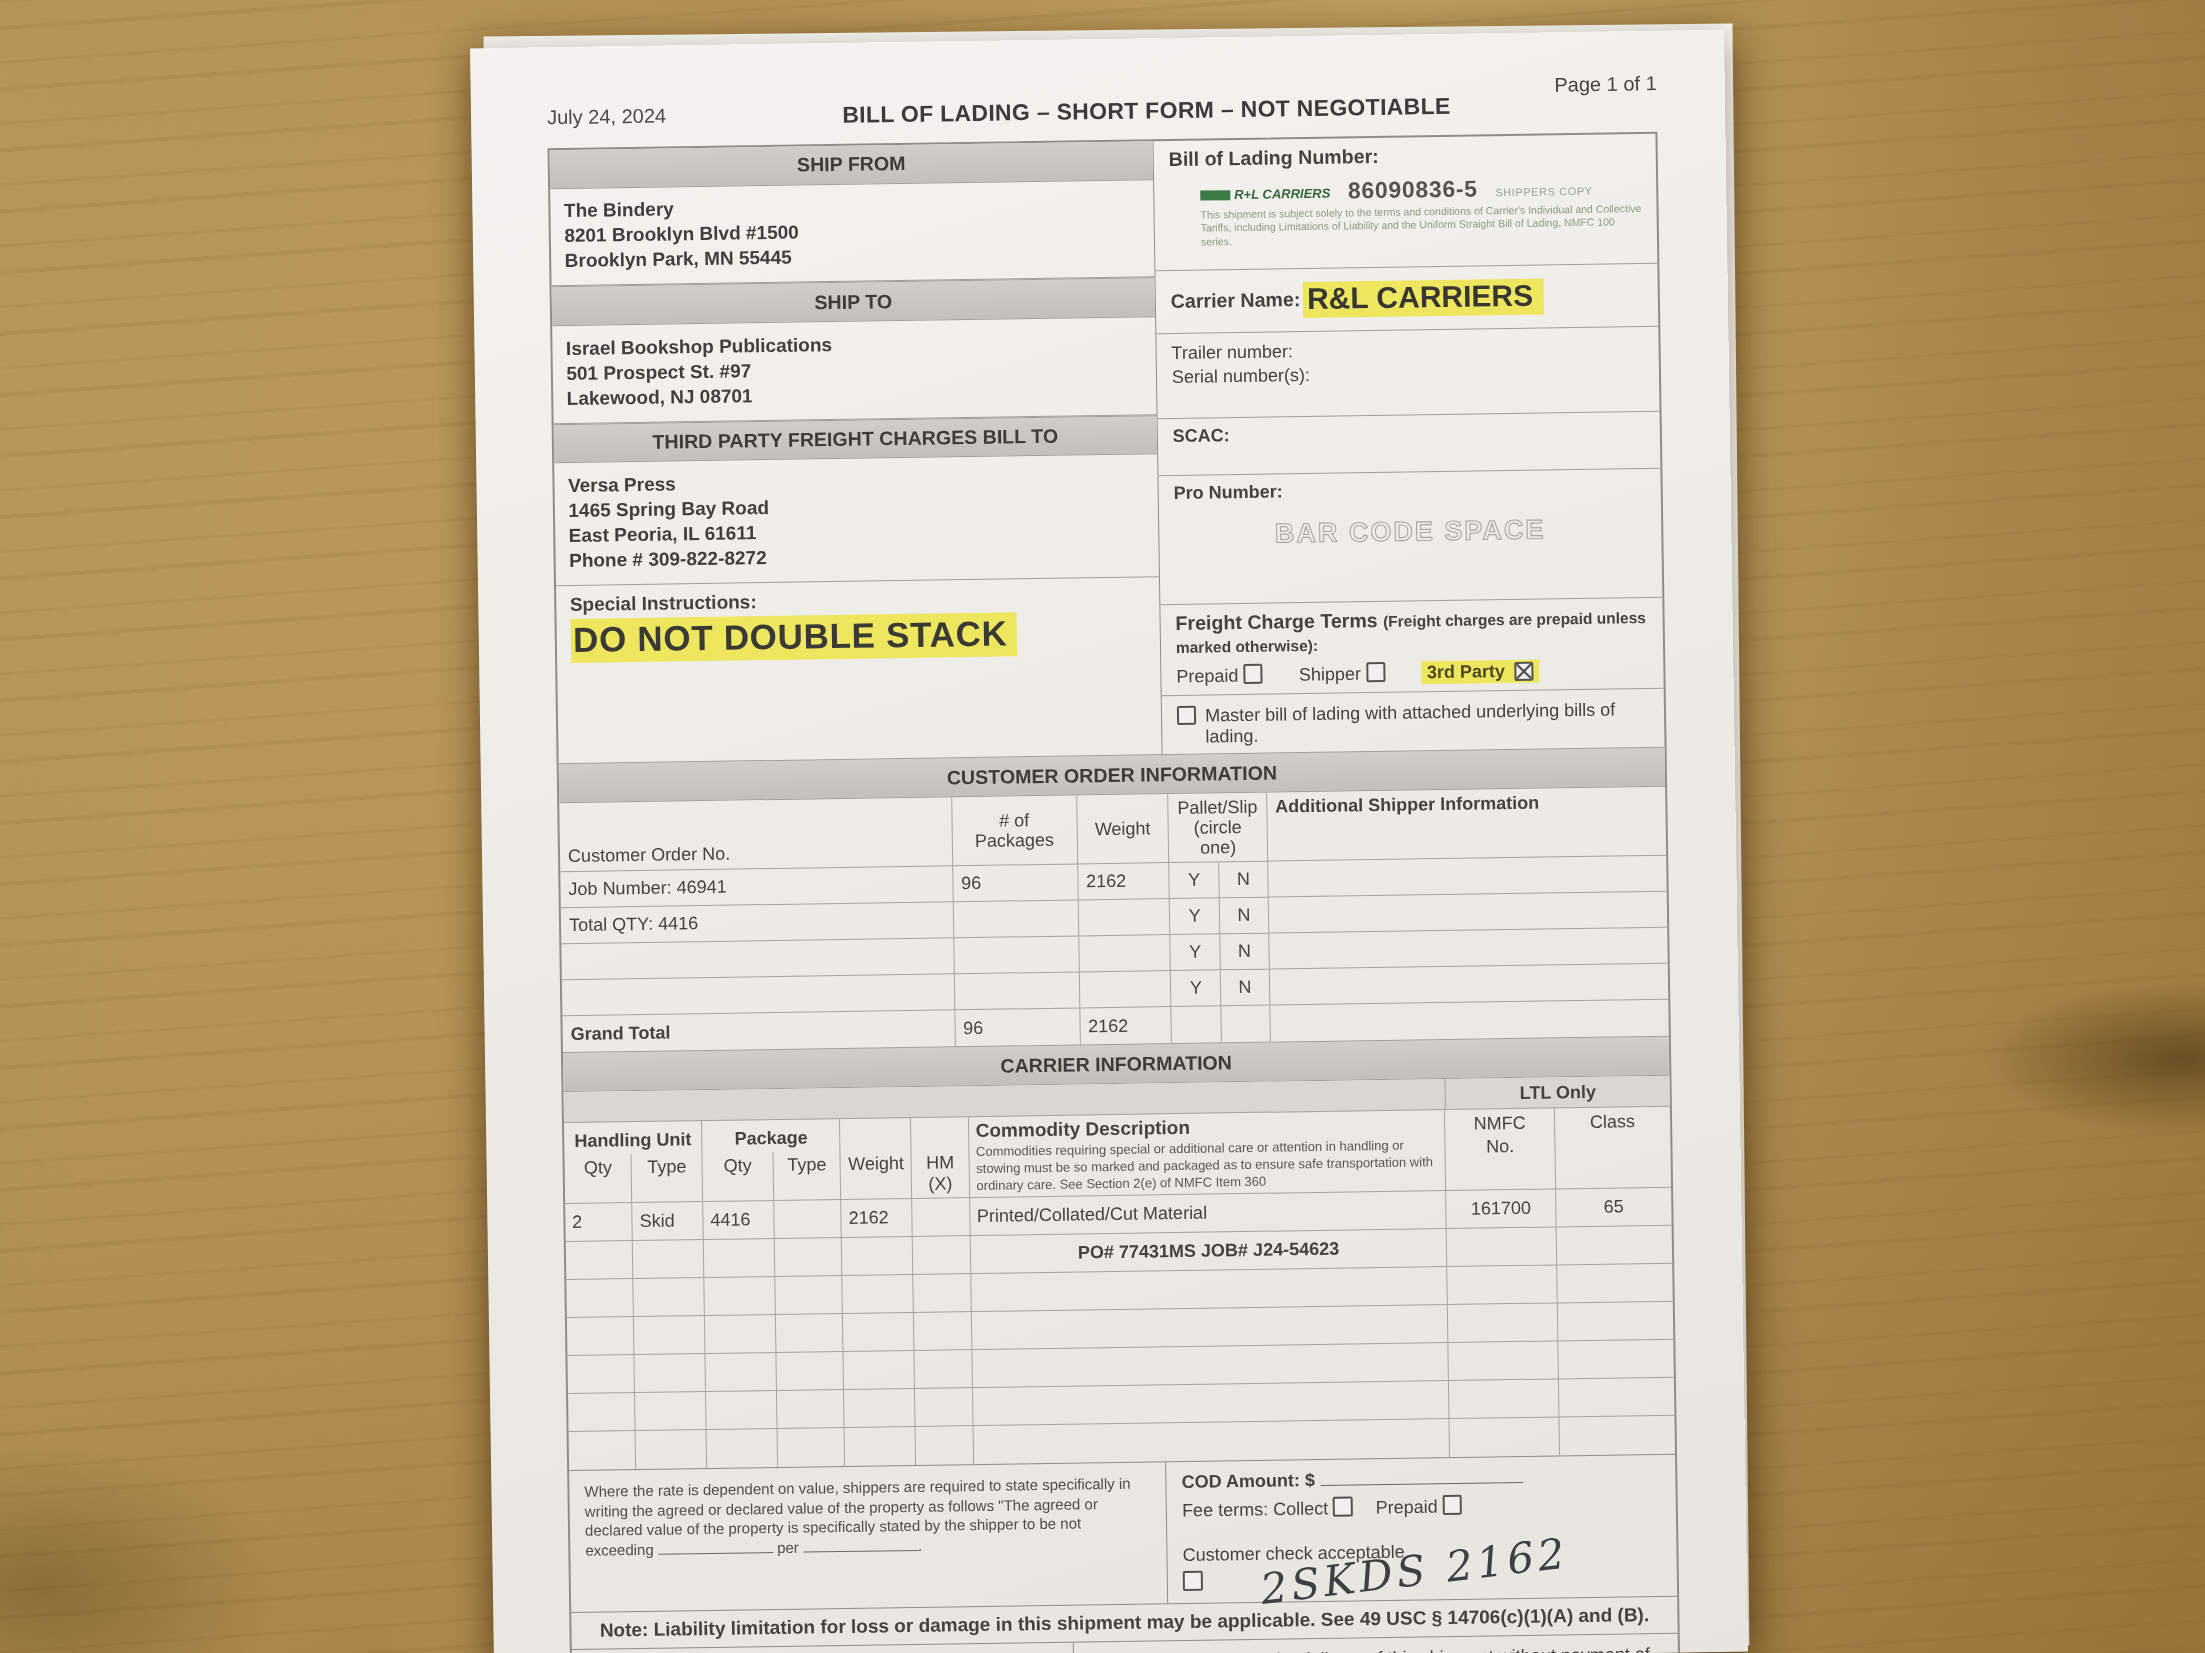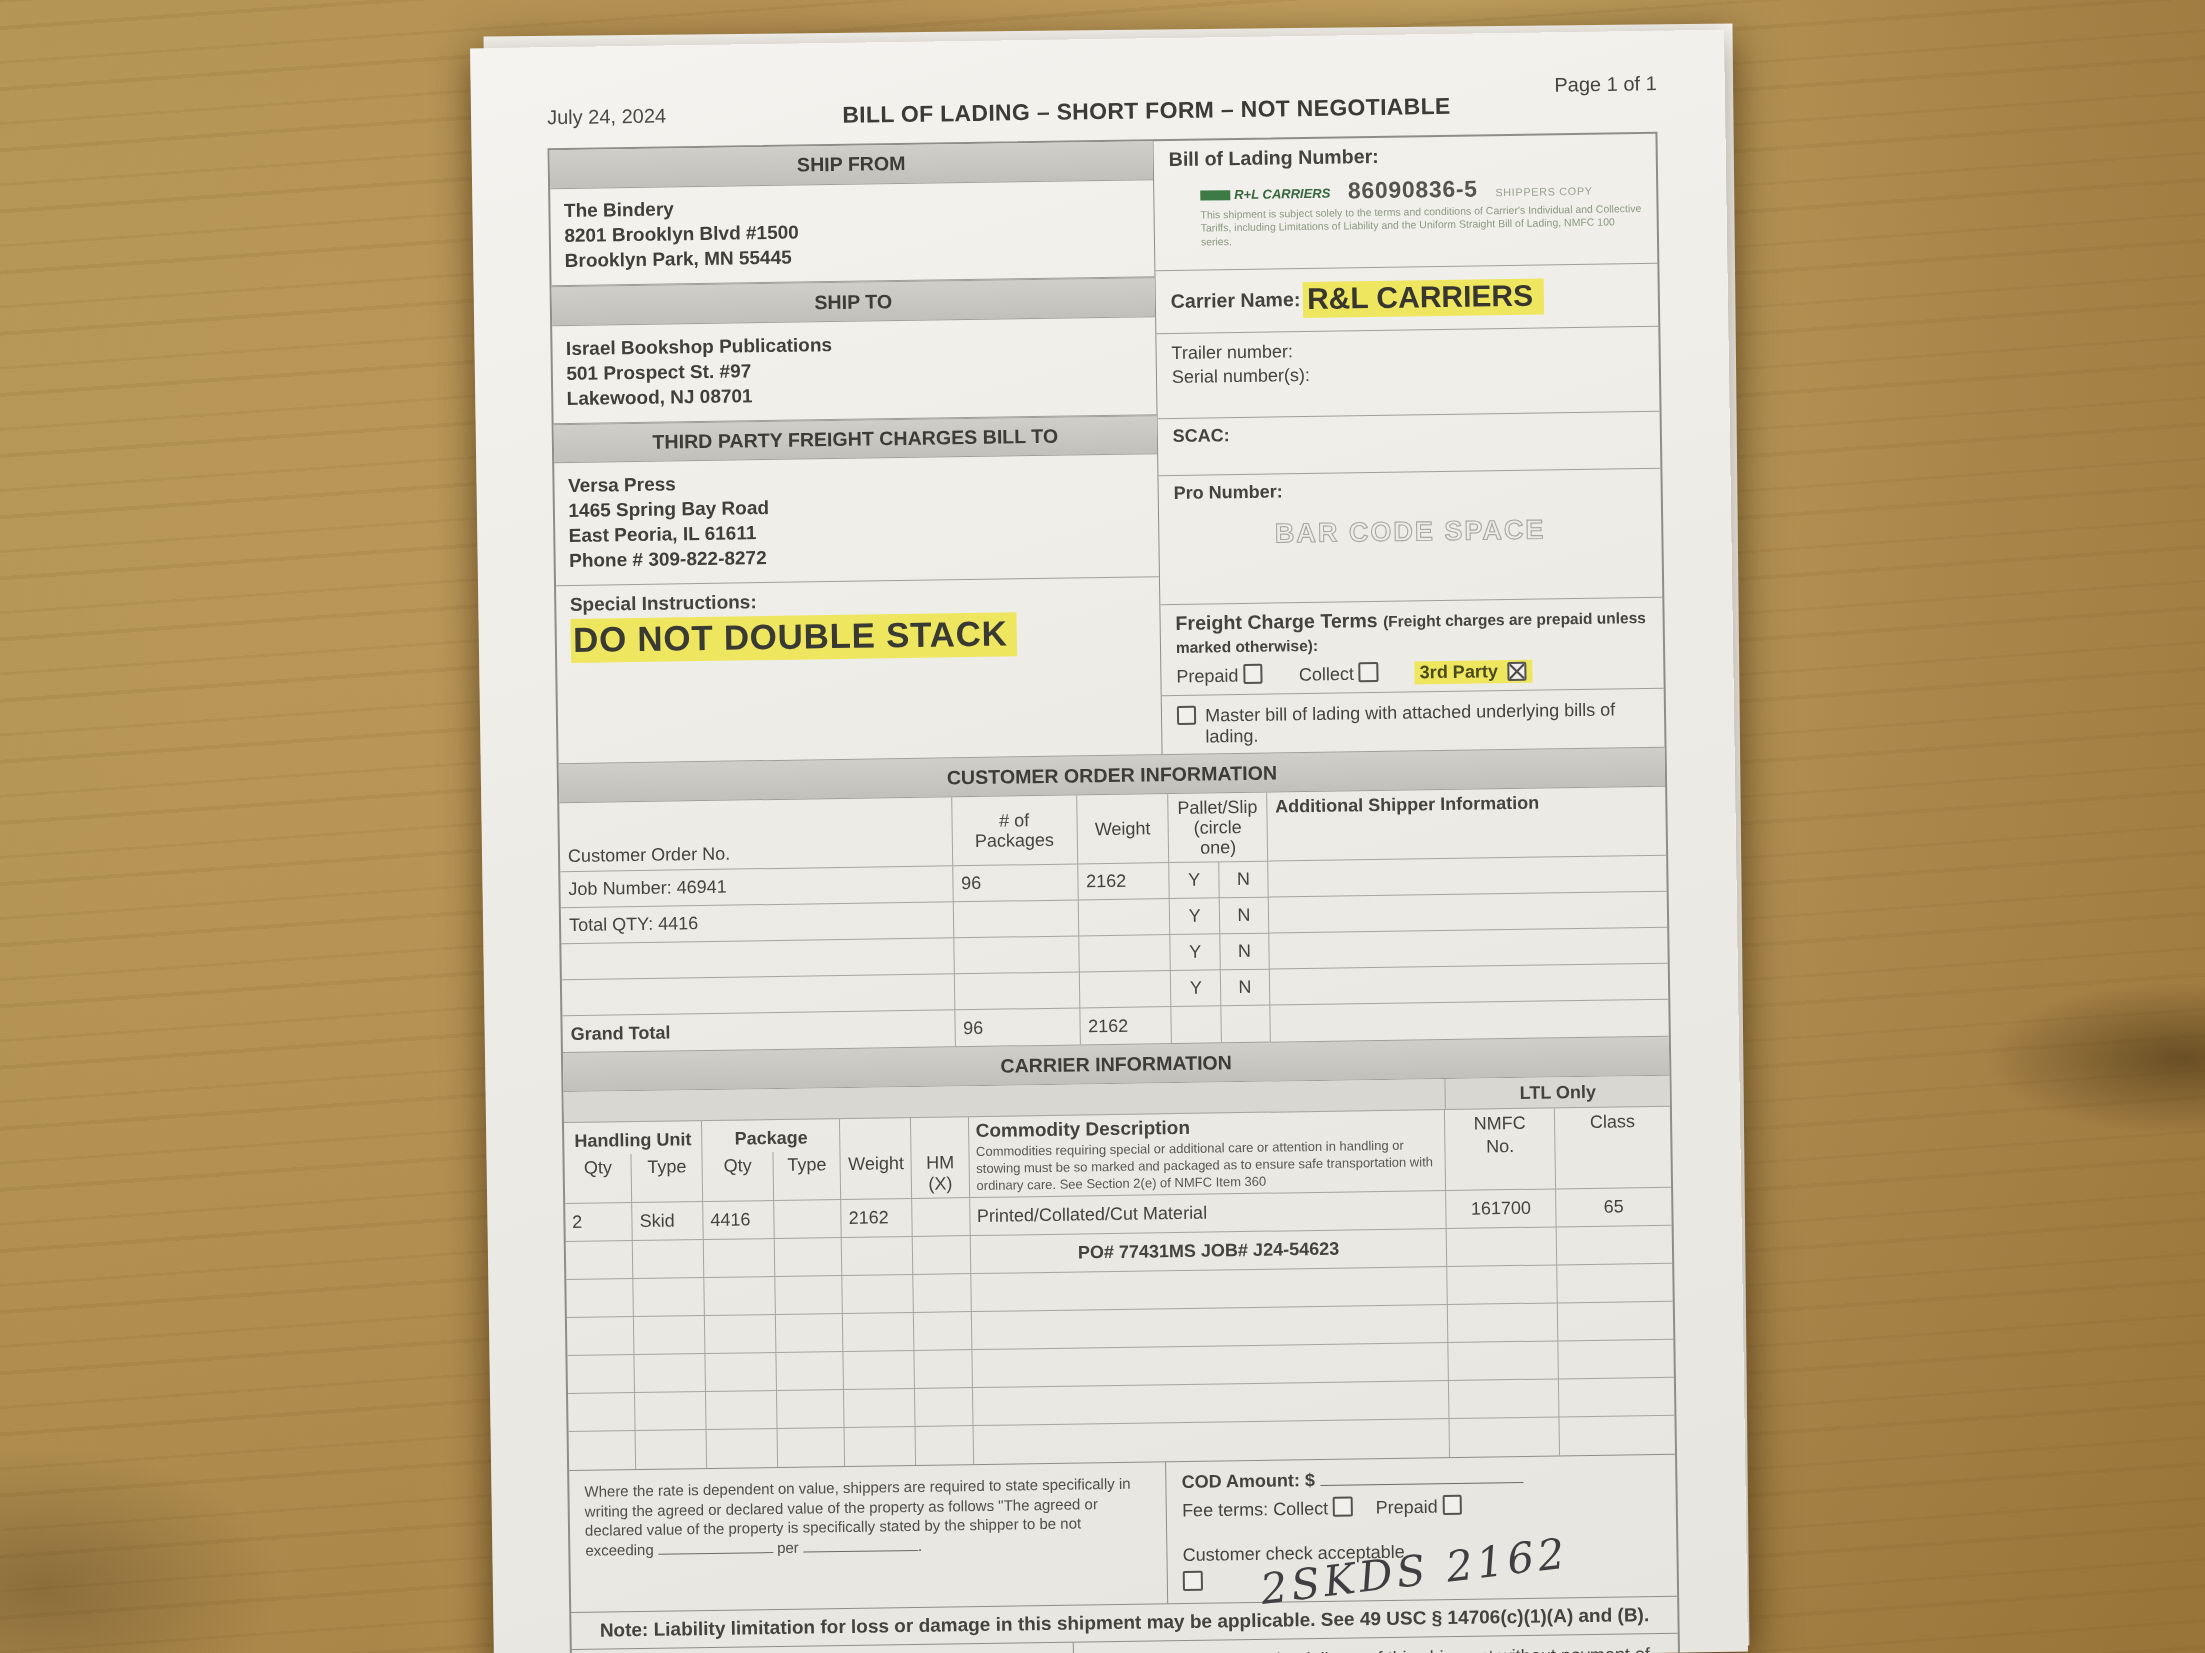--- a/index.html
+++ b/index.html
@@ -179,21 +179,21 @@
             <div class="ft-head">
               <span>Freight Charge Terms</span>
               <span class="ft-note">(Freight charges are prepaid unless marked otherwise):</span>
             </div>
             <div class="ft-opts">
               <span>
                 <span>Prepaid</span>
                 <span class="cb"></span>
               </span>
               <span>
-                <span>Collect</span>
+                <span>Shipper</span>
                 <span class="cb"></span>
               </span>
               <span class="hl-3p">
                 <span>3rd Party</span>
                 <span class="cb checked"></span>
               </span>
             </div>
           </div>
           <div class="rc master-cell">
             <span class="cb"></span>

